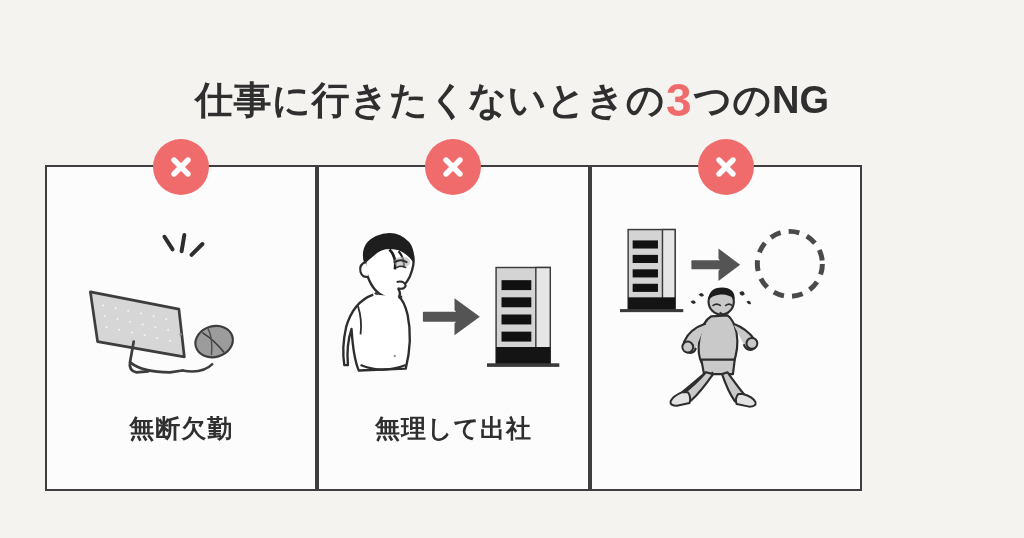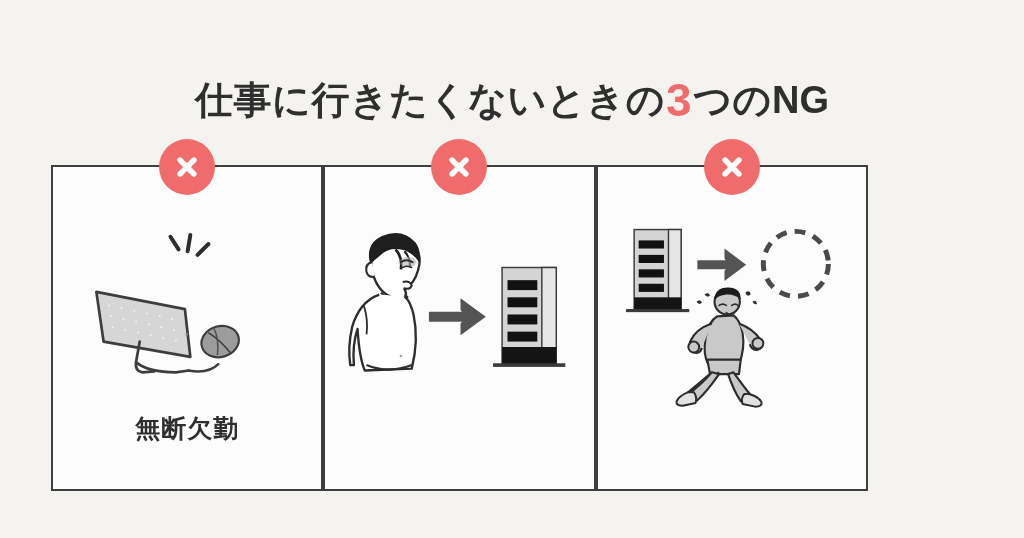--- a/index.html
+++ b/index.html
@@ -44,21 +44,21 @@
   }
   .title .lat {
     letter-spacing: 0px;
     margin-top: 43px;
   }
 
   
   .cards {
     position: absolute;
     top: 165px;
-    left: 51px;
+    left: 45px;
     width: 817px;
     height: 326px;
     display: flex;
     justify-content: space-between;
   }
 
   .card {
     position: relative;
     width: 297px;
     height: 326px;
@@ -232,20 +232,21 @@
             <rect x="202" y="112" width="33" height="11" fill="#111111"></rect>
             <rect x="202" y="131" width="33" height="11" fill="#111111"></rect>
             <rect x="202" y="150" width="33" height="11" fill="#111111"></rect>
             <rect x="202" y="169" width="33" height="11" fill="#111111"></rect>
             <rect x="196" y="186" width="60" height="19" fill="#141414"></rect>
             <rect x="186" y="204" width="80" height="4" fill="#3a3a3a"></rect>
           </g>
         </svg>
       </div>
 
+      <div class="caption">無理して出社</div>
     </div>
 
     <div class="card">
 
       <div class="badge">
         <svg width="30" height="30" viewBox="0 0 30 30" aria-hidden="true">
           <line x1="8" y1="8" x2="22" y2="22" stroke="#ffffff" stroke-width="5.4" stroke-linecap="round"></line>
           <line x1="22" y1="8" x2="8" y2="22" stroke="#ffffff" stroke-width="5.4" stroke-linecap="round"></line>
         </svg>
       </div>

